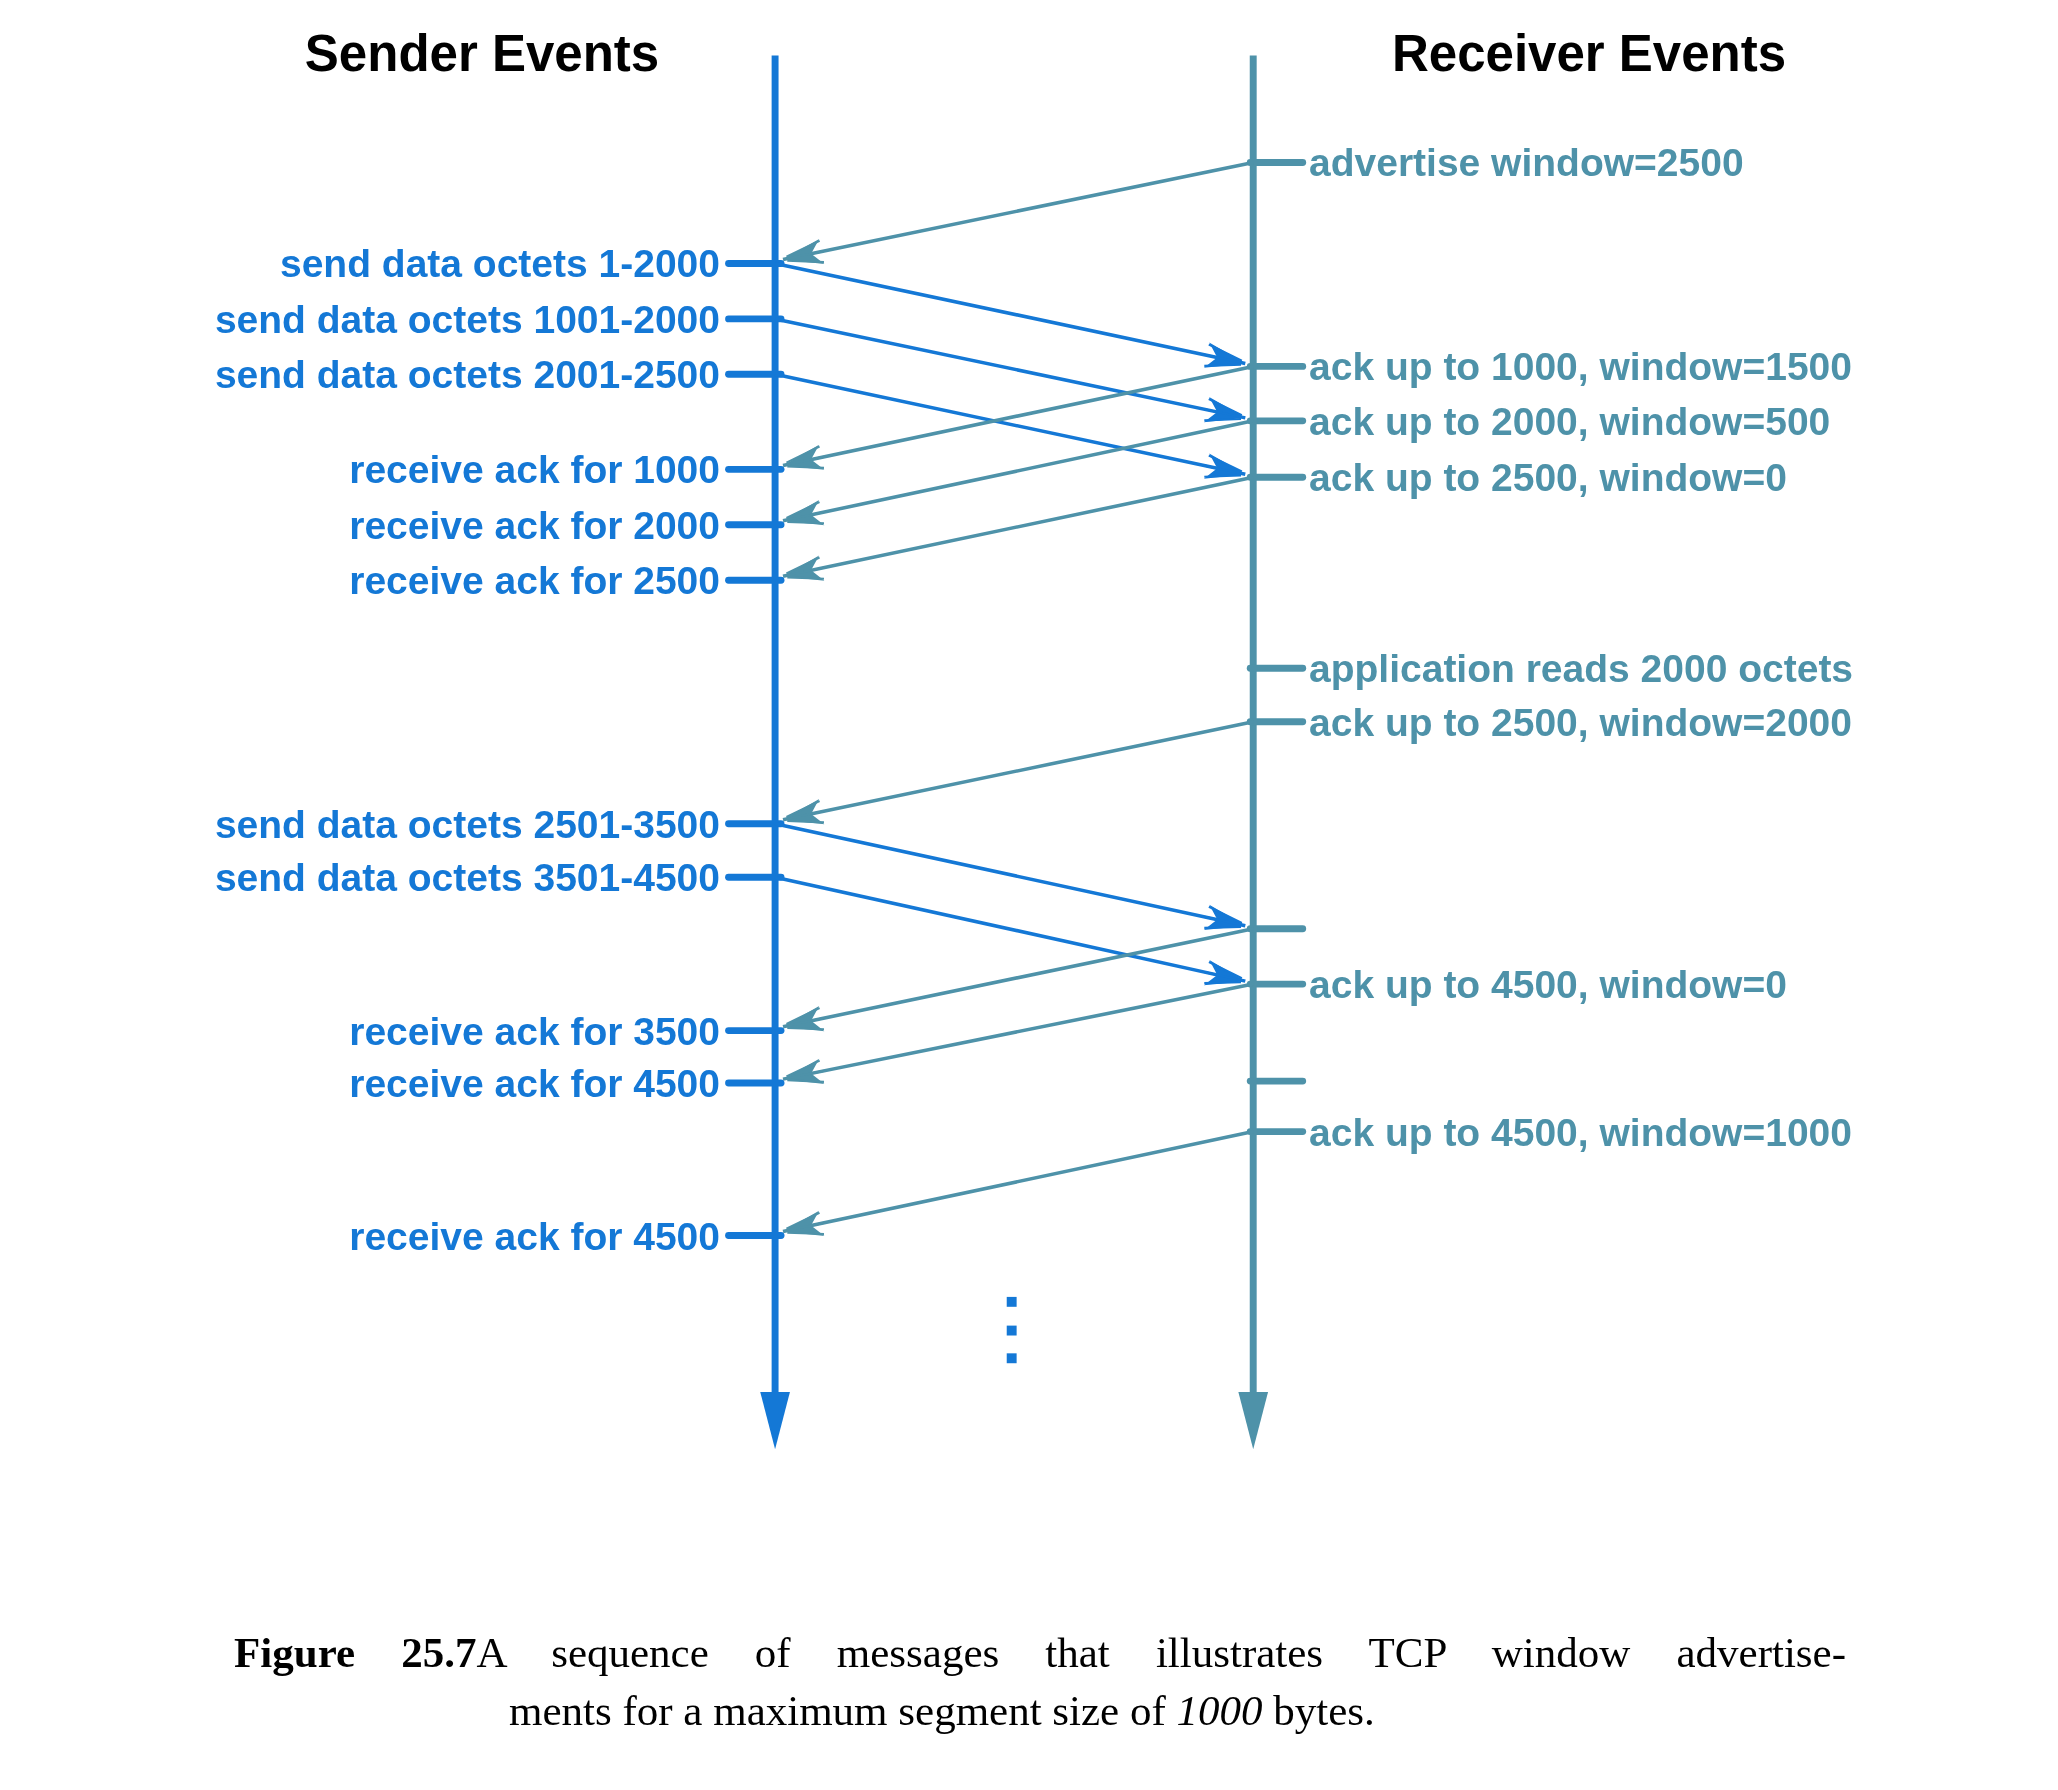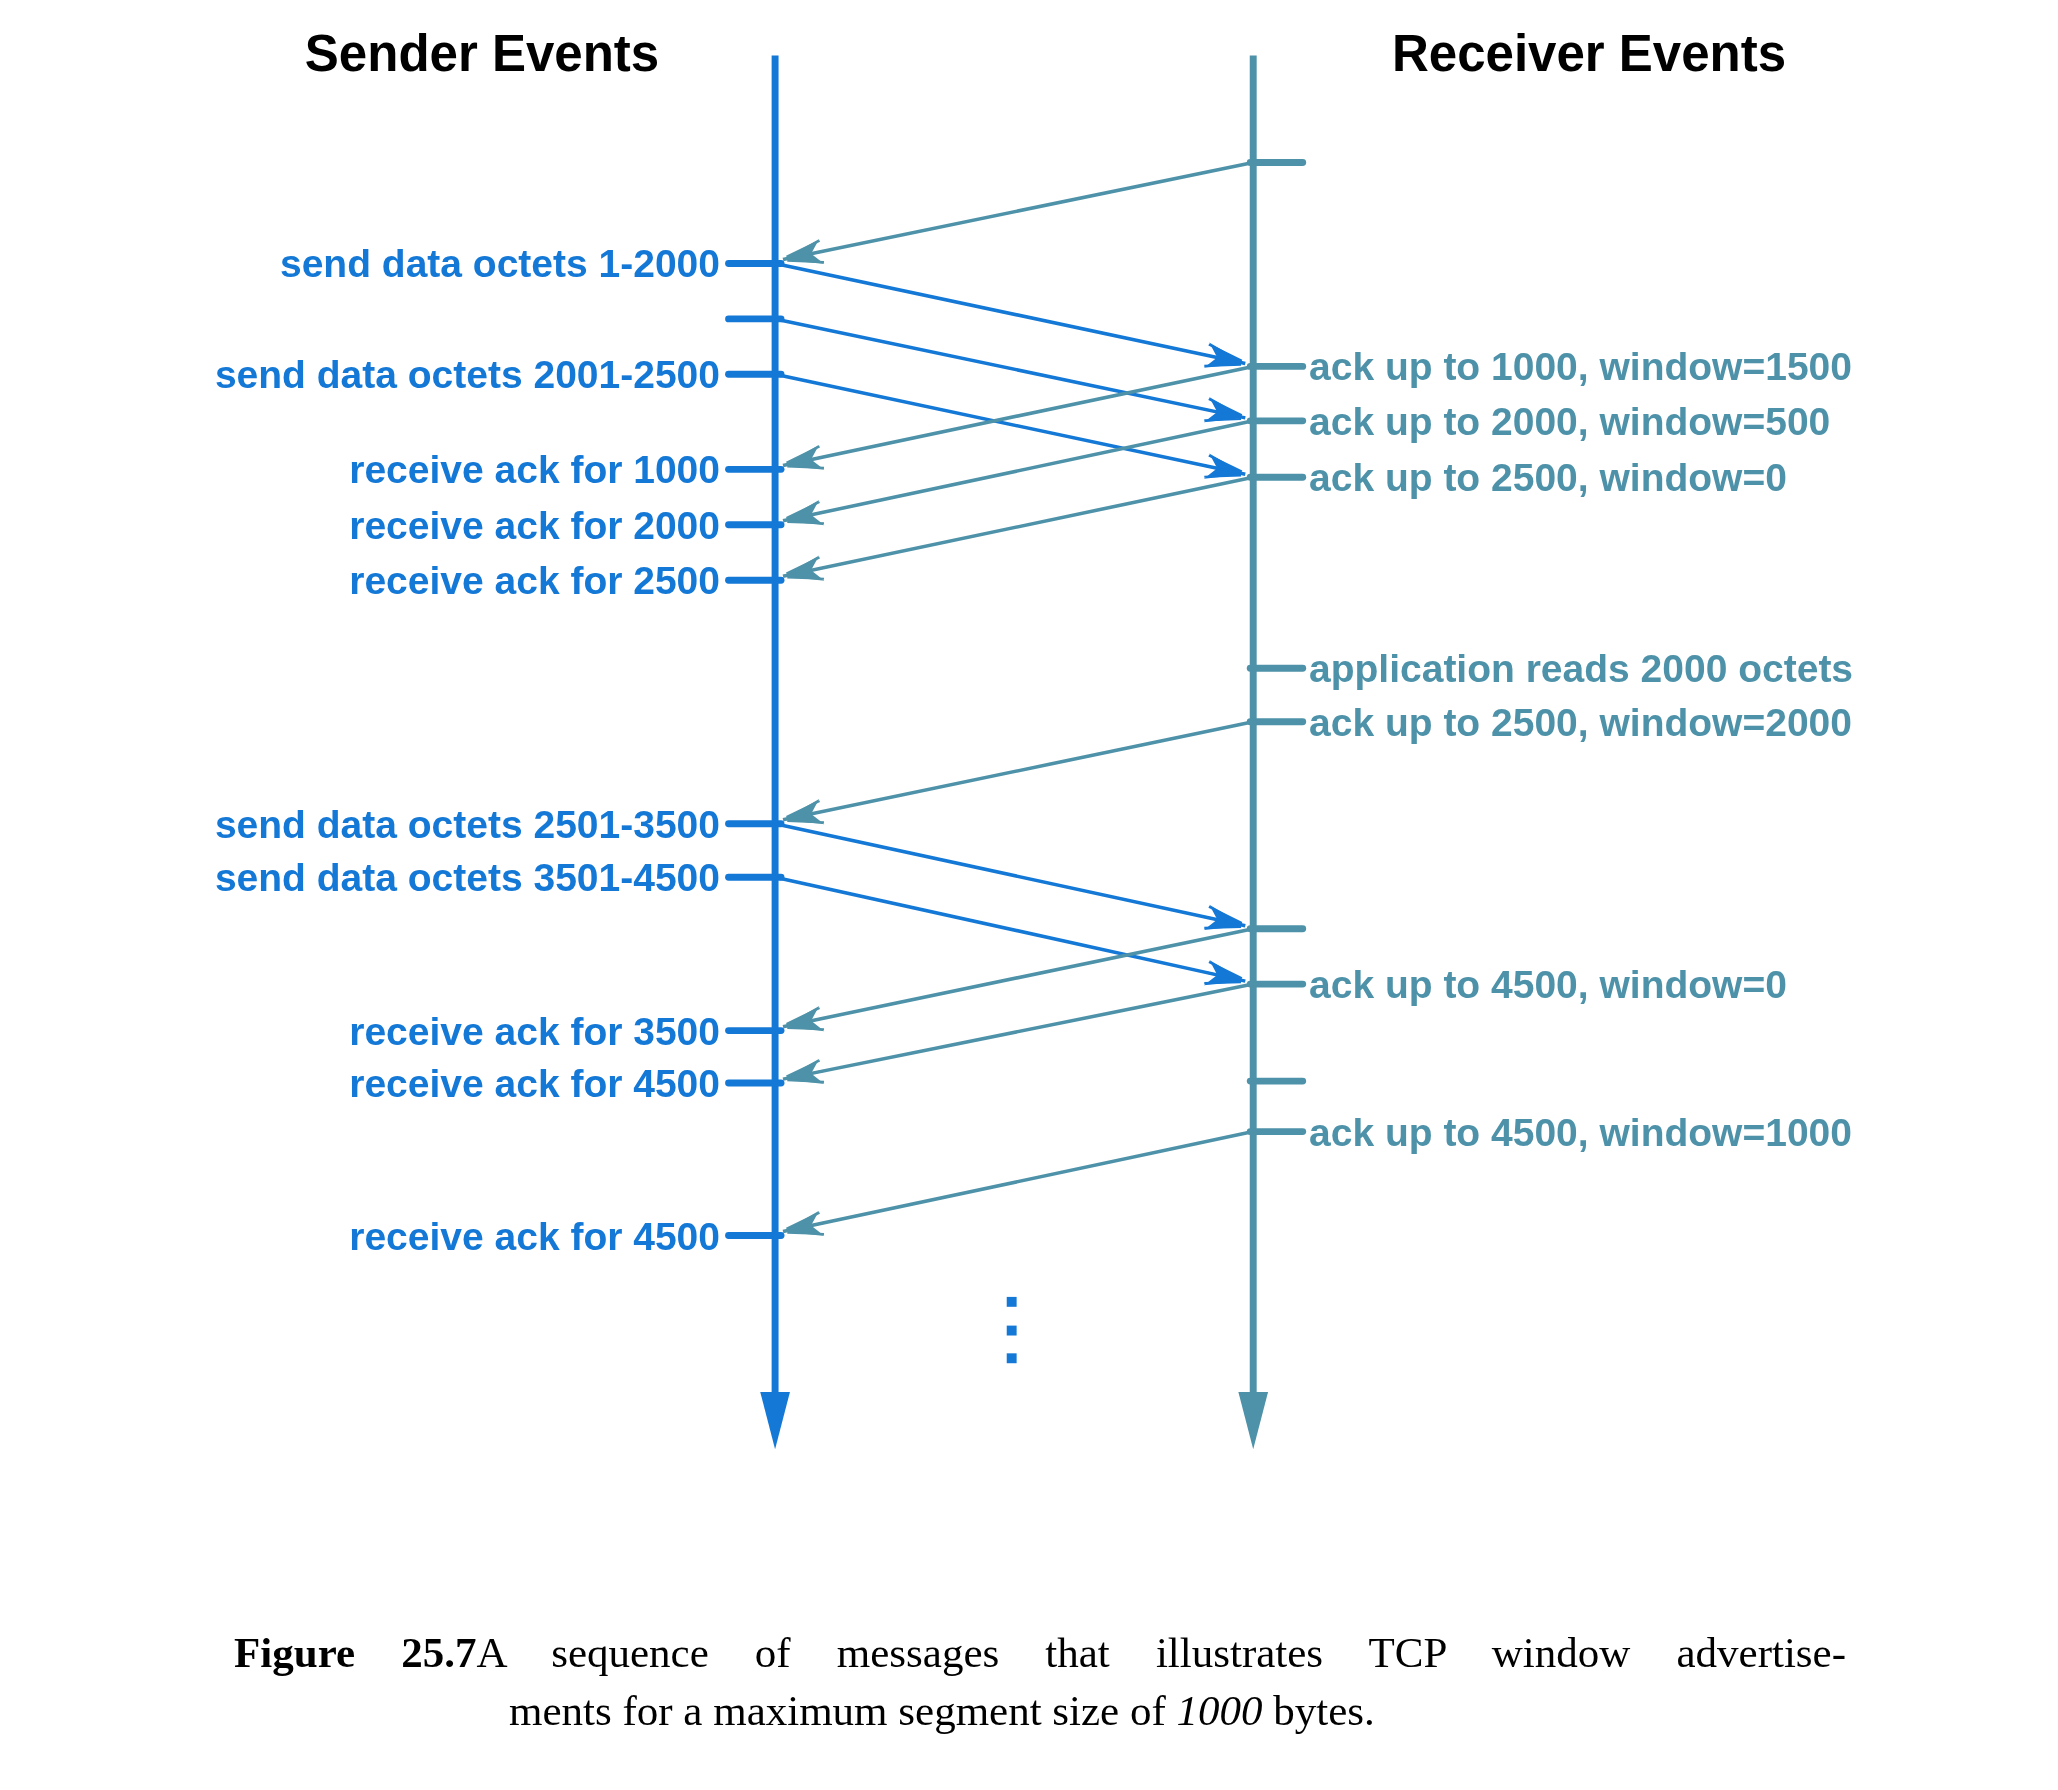--- a/index.html
+++ b/index.html
@@ -140,30 +140,32 @@
       <rect class="fill-blue" x="1017" y="1310" width="10" height="10"></rect>
       <rect class="fill-blue" x="1017" y="1339" width="10" height="10"></rect>
       <rect class="fill-blue" x="1017" y="1367" width="10" height="10"></rect>
     </g>
   </svg>
 
   <div class="title" id="title-sender">Sender Events</div>
   <div class="title" id="title-receiver">Receiver Events</div>
 
   <div class="evt sender" style="top:263px">send data octets 1-2000</div>
+  <div class="evt sender" style="top:319px">send data octets 1001-2000</div>
   <div class="evt sender" style="top:374px">send data octets 2001-2500</div>
   <div class="evt sender" style="top:469px">receive ack for 1000</div>
   <div class="evt sender" style="top:525px">receive ack for 2000</div>
   <div class="evt sender" style="top:580px">receive ack for 2500</div>
   <div class="evt sender" style="top:824px">send data octets 2501-3500</div>
   <div class="evt sender" style="top:877px">send data octets 3501-4500</div>
   <div class="evt sender" style="top:1031px">receive ack for 3500</div>
   <div class="evt sender" style="top:1083px">receive ack for 4500</div>
   <div class="evt sender" style="top:1236px">receive ack for 4500</div>
 
+  <div class="evt receiver" style="top:162px">advertise window=2500</div>
   <div class="evt receiver" style="top:366px">ack up to 1000, window=1500</div>
   <div class="evt receiver" style="top:421px">ack up to 2000, window=500</div>
   <div class="evt receiver" style="top:477px">ack up to 2500, window=0</div>
   <div class="evt receiver" style="top:668px">application reads 2000 octets</div>
   <div class="evt receiver" style="top:722px">ack up to 2500, window=2000</div>
   <div class="evt receiver" style="top:984px">ack up to 4500, window=0</div>
   <div class="evt receiver" style="top:1132px">ack up to 4500, window=1000</div>
 
   <div class="caption">
     <div class="line1"><span class="fig">Figure 25.7</span><span>A sequence of messages that illustrates TCP window advertise-</span></div>

